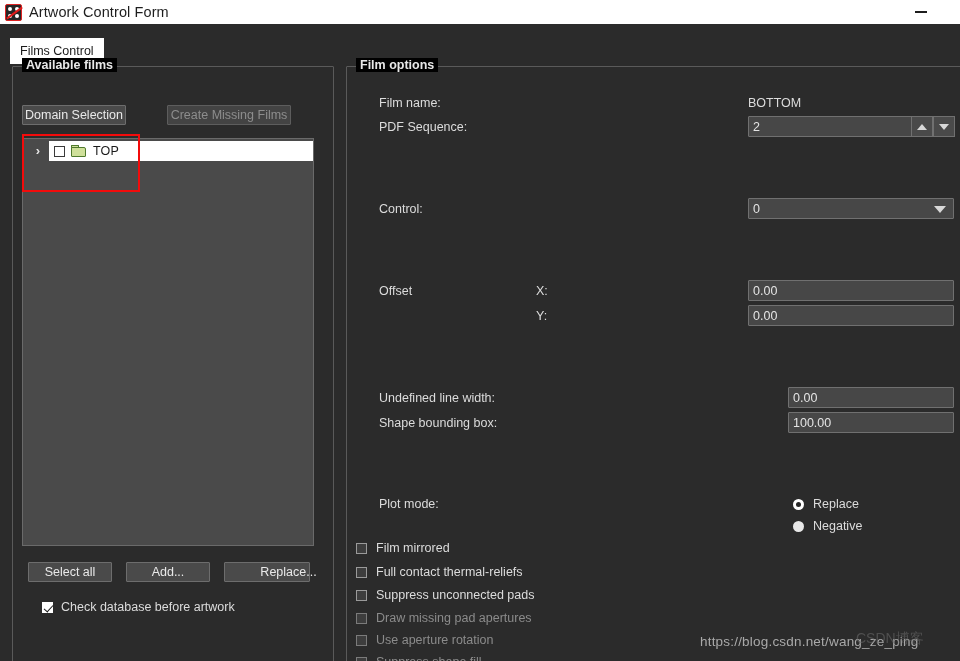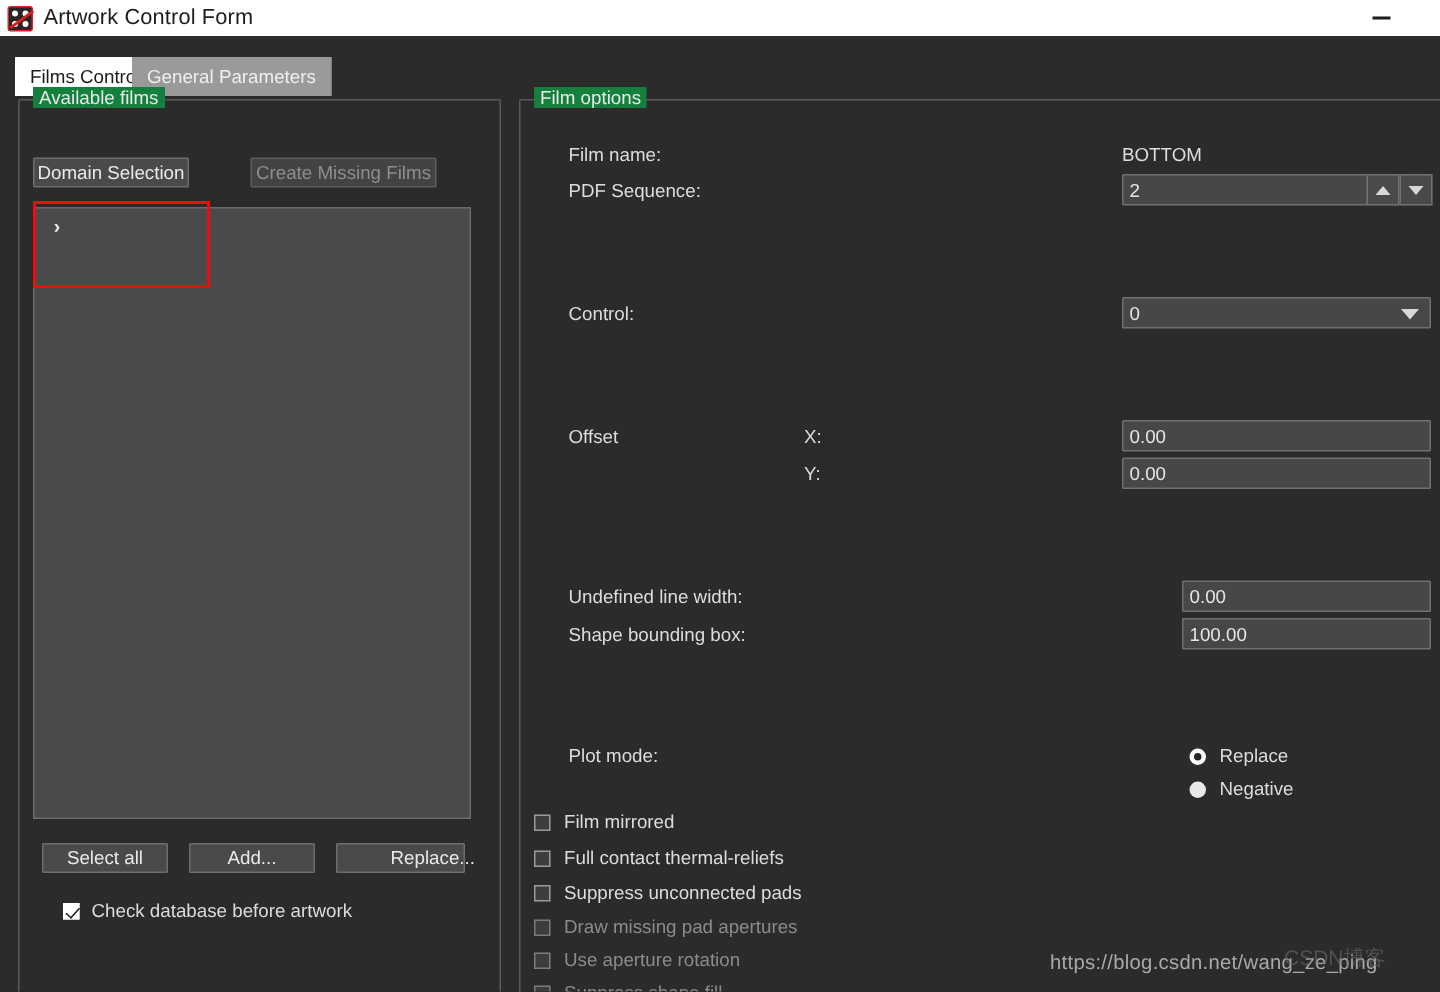--- a/index.html
+++ b/index.html
@@ -58,22 +58,22 @@
   #tab-general{ left:88px; background:#9a9a9a; color:#efefef; border-color:#9a9a9a; }
 
   
   .group{
     position:absolute;
     border:1px solid #5a5a5a;
     border-radius:1px;
   }
   .group > .legend{
     position:absolute; top:-9px; left:9px;
-    background:#15803d; padding:0 4px;
-    font-weight:normal; font-size:12.5px; color:#e8e8e8;
+    background:#000000; padding:0 4px;
+    font-weight:bold; font-size:12.5px; color:#e8e8e8;
     white-space:nowrap;
   }
   #grp-available{ left:12px; top:66px; width:322px; height:600px; }
   #grp-options { left:346px; top:66px; width:620px; height:600px; }
 
   
   .btn{
     background:#4a4a4a; color:#e9e9e9; border:1px solid #6d6d6d;
     font-size:12.5px; font-family:"Liberation Sans", sans-serif;
     display:flex; align-items:center; justify-content:center;
@@ -223,32 +223,39 @@
     <span class="slash"></span>
   </div>
   <span id="app-title">Artwork Control Form</span>
   <div id="min-btn">
       <span class="bar"></span>
     </div>
 </div>
 
 <div id="tabstrip">
   <div class="tab" id="tab-film">Films Control</div>
-  <div class="tab" id="tab-general">General Parameters</div>
 </div>
 
 <div class="group" id="grp-available">
   <span class="legend">Available films</span>
 </div>
 
 <div class="btn" id="btn-domain">Domain Selection</div>
 <div class="btn disabled" id="btn-create">Create Missing Films</div>
 
 <div id="tree-box">
   <div id="tree-expander">›</div>
+  <div id="tree-row">
+    <span id="tree-check"></span>
+    <span id="folder-icon">
+      <span class="lip"></span>
+        <span class="body"></span>
+    </span>
+    <span id="tree-label">TOP</span>
+  </div>
 </div>
 <div id="red-highlight"></div>
 
 <div class="btn" id="btn-selectall">Select all</div>
 <div class="btn" id="btn-add">Add...</div>
 <div class="btn" id="btn-replace">Replace...</div>
 
 <div id="chk-db">
   <span class="cb white"></span>
   <span>Check database before artwork</span>

